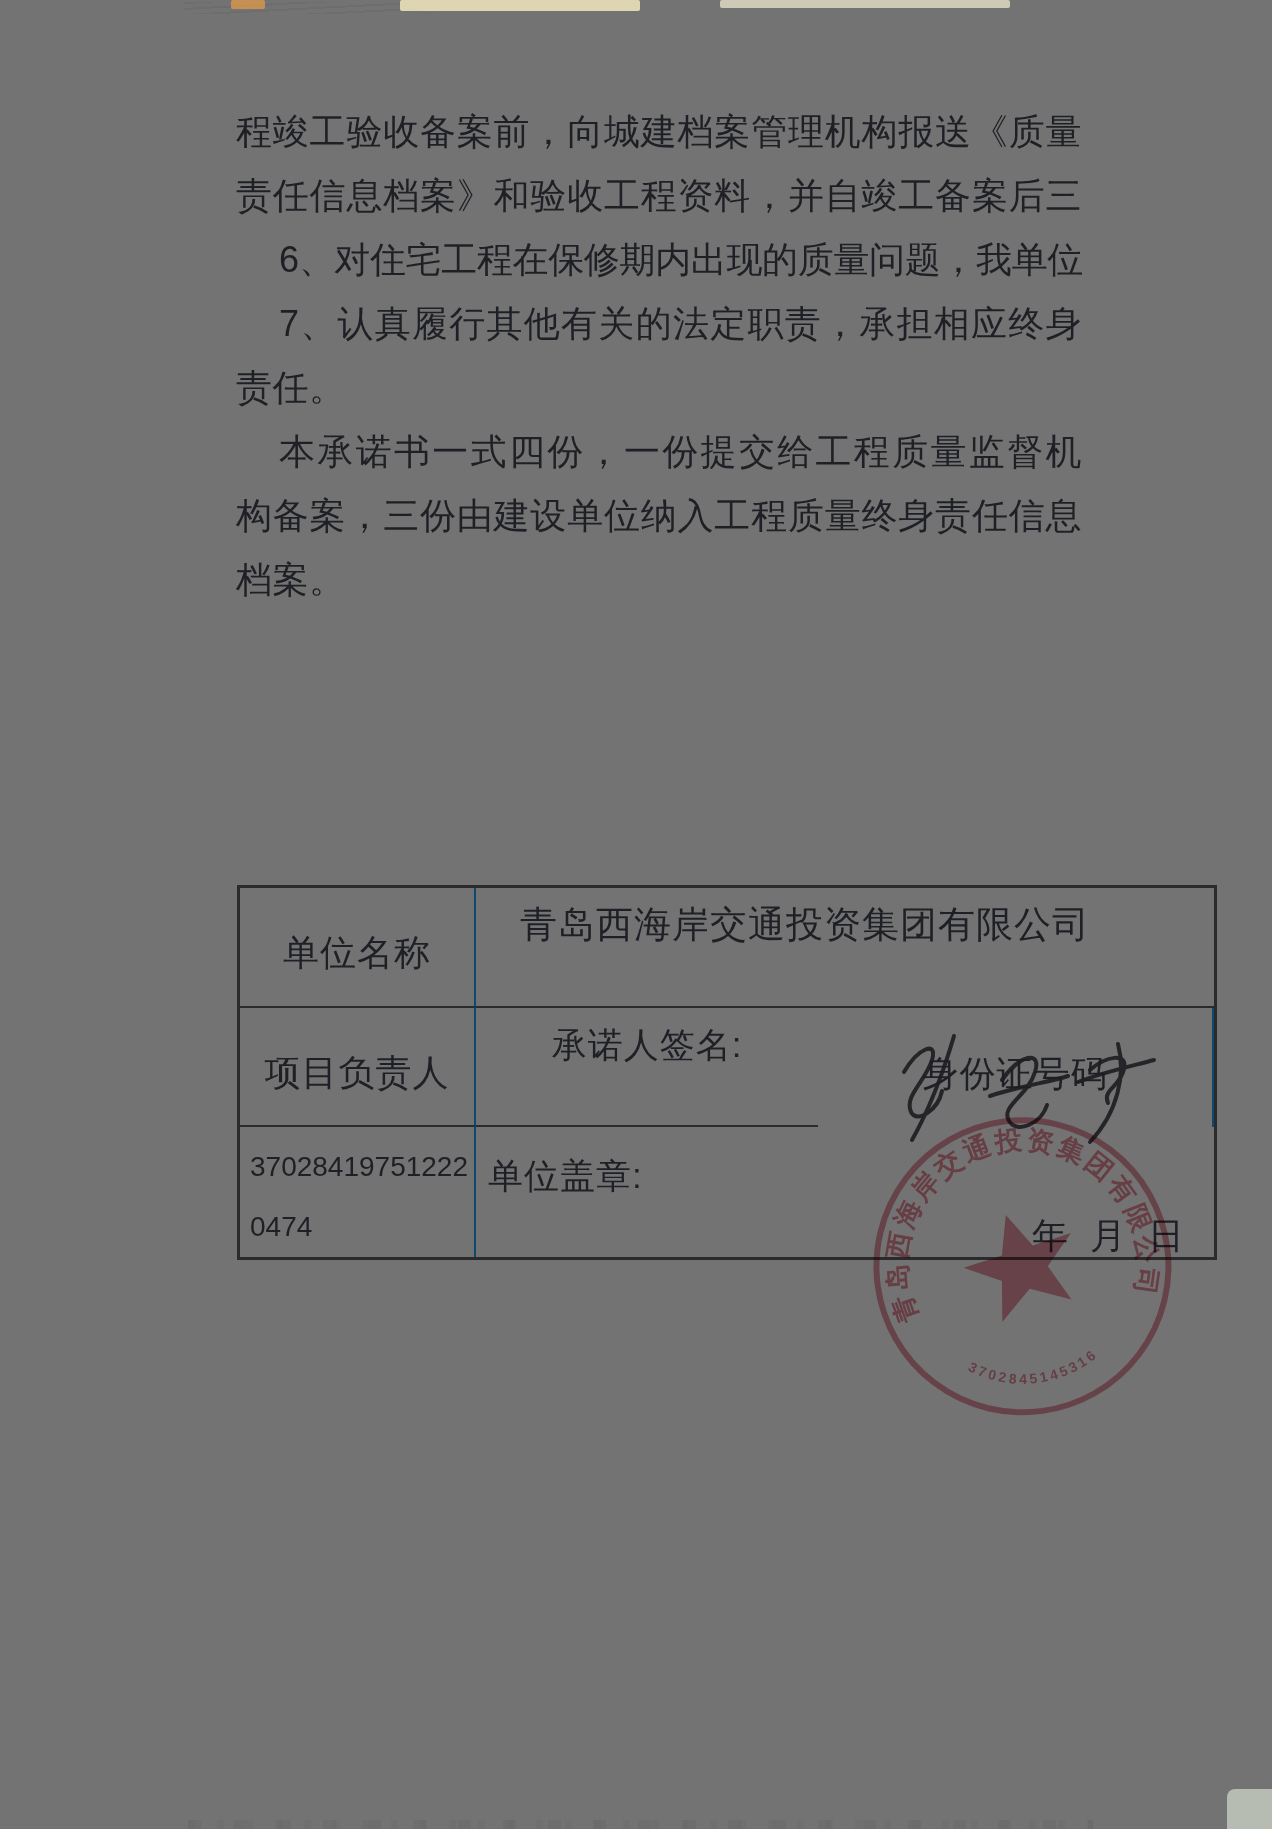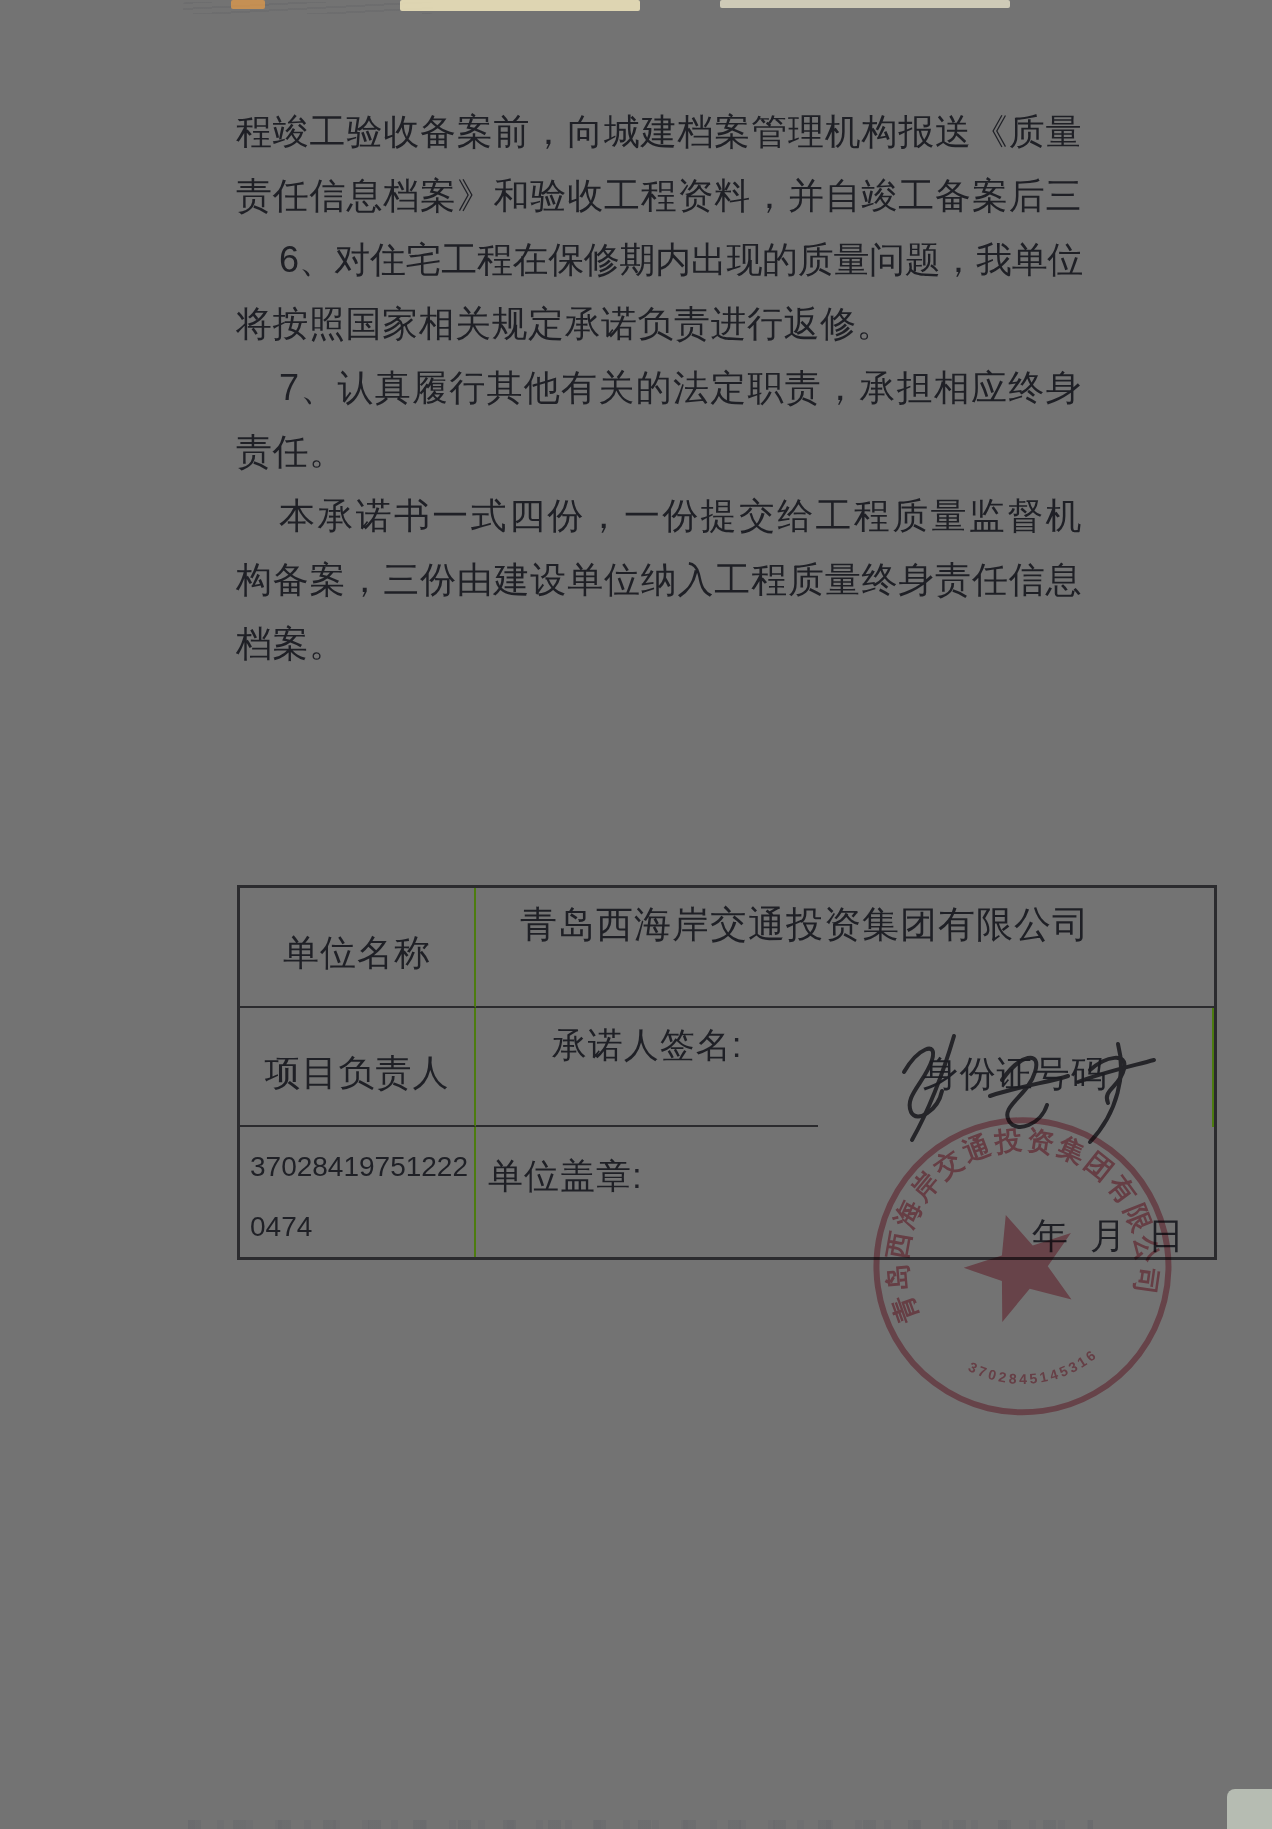--- a/index.html
+++ b/index.html
@@ -38,21 +38,21 @@
   
   .info-table{
     position:absolute;left:237px;top:885px;width:980px;height:375px;
     display:grid;
     grid-template-columns:236px 342px 1fr;
     grid-template-rows:1fr 1fr 1fr;
     border:3px solid #2b2b2e;
     box-sizing:border-box;
     background:transparent;
   }
-  .cell{box-sizing:border-box;border-right:2px solid #4d7c0f;border-bottom:2px solid #2b2b2e;}
+  .cell{box-sizing:border-box;border-right:2px solid #0c4a6e;border-bottom:2px solid #2b2b2e;}
   .cell.lastcol{border-right:none;}
   .cell.lastrow{border-bottom:none;}
   .cell.label{
     display:flex;align-items:center;justify-content:center;
     font-size:36px;font-weight:500;padding-top:14px;letter-spacing:1px;
   }
   .cell.value{font-size:37px;font-weight:500;padding:12px 0 0 44px;letter-spacing:1px;}
   .merge{grid-column:2 / 4;}
   .cell.idval{font-size:28px;font-weight:500;padding:10px 0 0 10px;
     line-height:60px;letter-spacing:0;word-break:break-all;}
@@ -82,21 +82,20 @@
   <div class="art art-orange"></div>
   <div class="art art-yellow1"></div>
   <div class="art art-yellow2"></div>
   <div class="art art-bottomtext"></div>
   <div class="art art-green"></div>
 
   <div class="body-text">
     <div class="line jl">程竣工验收备案前，向城建档案管理机构报送《质量</div>
     <div class="line jl">责任信息档案》和验收工程资料，并自竣工备案后三</div>
     <div class="line jl ind tight">6、对住宅工程在保修期内出现的质量问题，我单位</div>
-    <div class="line">将按照国家相关规定承诺负责进行返修。</div>
     <div class="line jl ind">7、认真履行其他有关的法定职责，承担相应终身</div>
     <div class="line">责任。</div>
     <div class="line jl ind">本承诺书一式四份，一份提交给工程质量监督机</div>
     <div class="line jl">构备案，三份由建设单位纳入工程质量终身责任信息</div>
     <div class="line">档案。</div>
   </div>
 
   <div class="info-table">
     <div class="cell label">单位名称</div>
     <div class="cell value merge lastcol">青岛西海岸交通投资集团有限公司</div>

